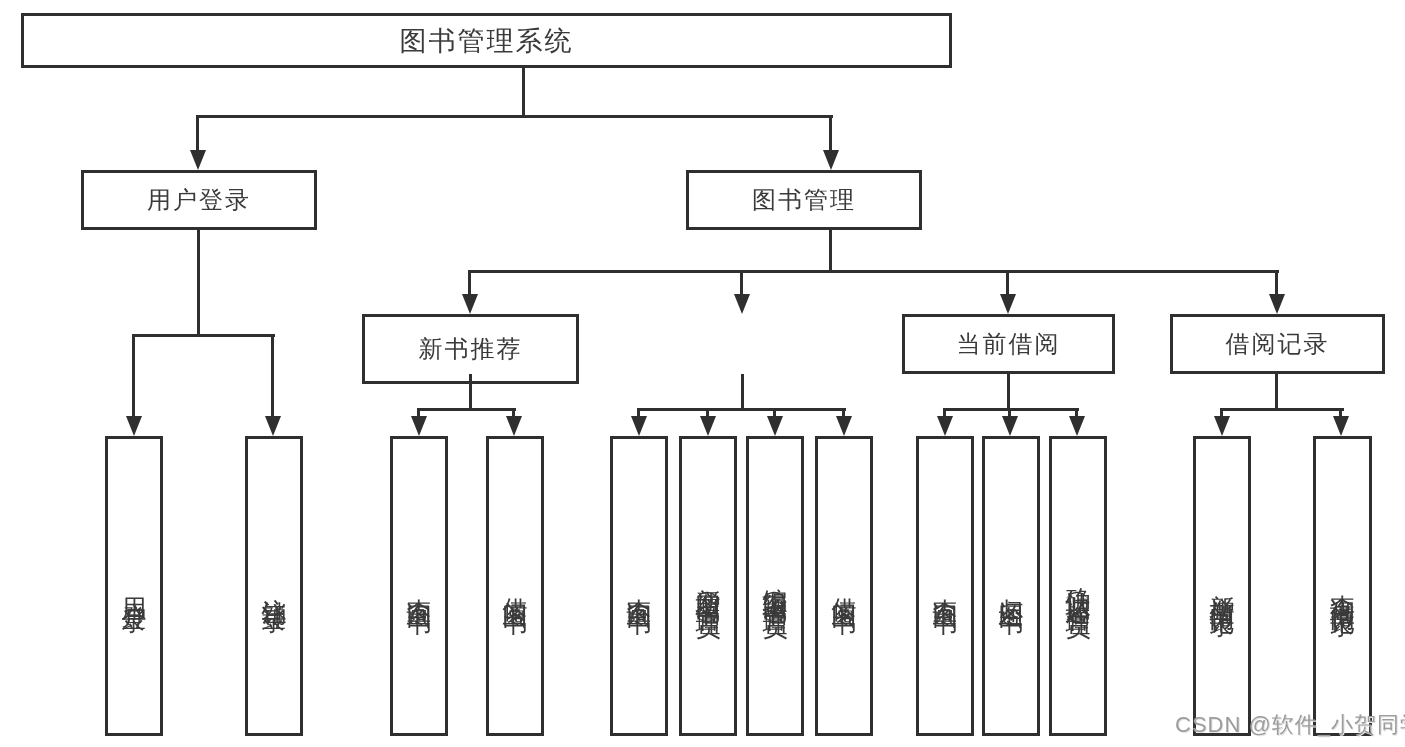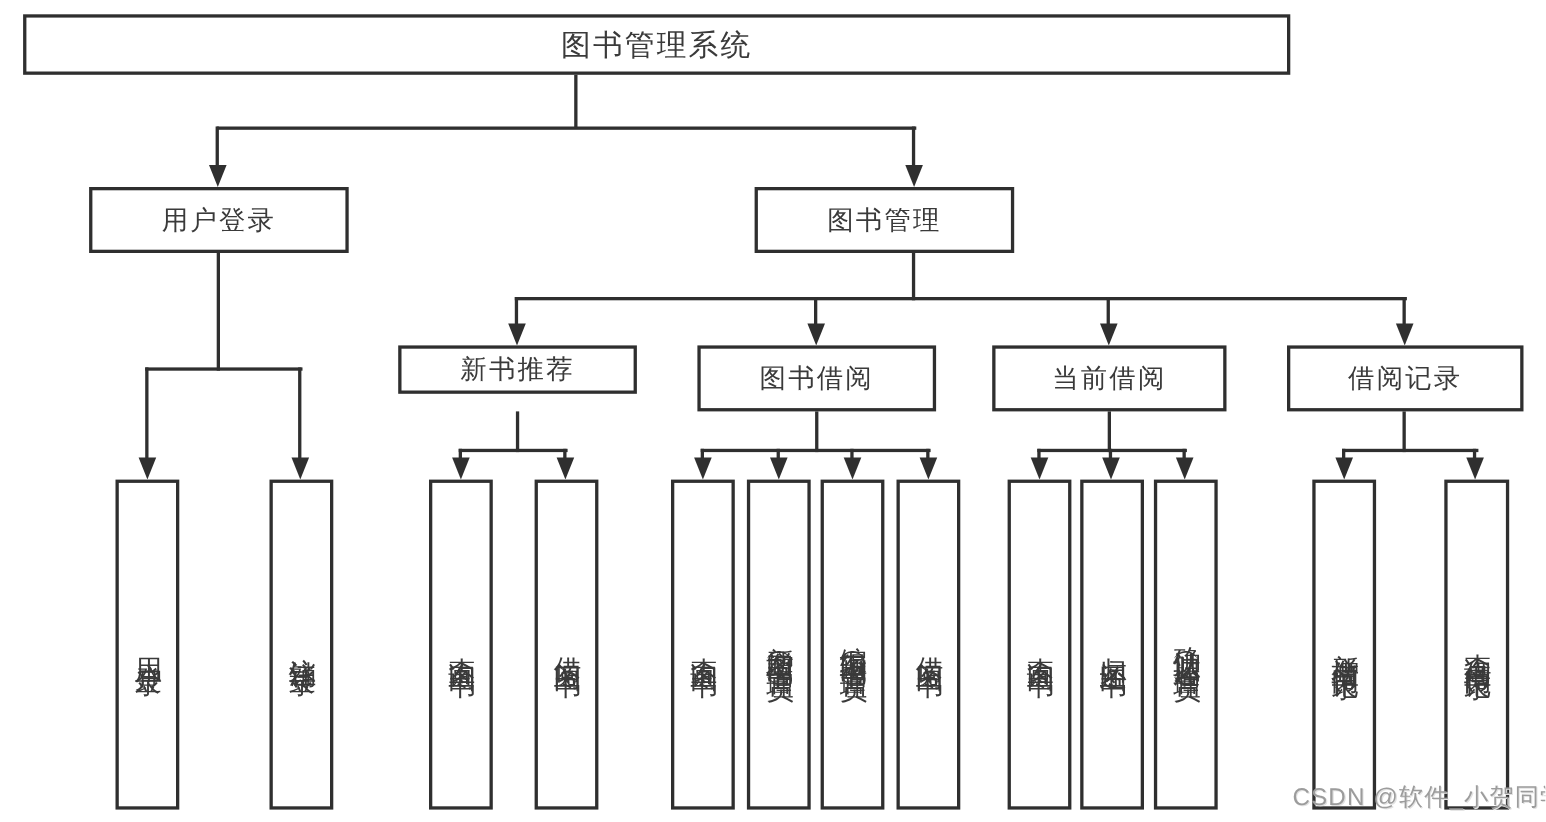--- a/index.html
+++ b/index.html
@@ -50,21 +50,21 @@
     text-shadow: 1px 1px 0 #e2e2e2;
     letter-spacing: 1px;
     white-space: nowrap;
   }
 </style>
 </head>
 <body>
 
 <div class="canvas">
 
-  <div class="node root" style="left:21px;top:13px;width:1152px;height:55px;">
+  <div class="node root" style="left:21px;top:13px;width:931px;height:55px;">
     <span>图书管理系统</span>
   </div>
 
   <div class="vline" style="left:522px;top:68px;height:49px;"></div>
   <div class="hline" style="left:197px;top:115px;width:636px;"></div>
   <div class="vline" style="left:196px;top:115px;height:40px;"></div>
   <div class="arrowhead" style="left:190px;top:150px;"></div>
   <div class="vline" style="left:829px;top:115px;height:40px;"></div>
   <div class="arrowhead" style="left:823px;top:150px;"></div>
 
@@ -86,25 +86,22 @@
   <div class="hline" style="left:468px;top:270px;width:811px;"></div>
   <div class="vline" style="left:468px;top:270px;height:28px;"></div>
   <div class="arrowhead" style="left:462px;top:294px;"></div>
   <div class="vline" style="left:740px;top:270px;height:28px;"></div>
   <div class="arrowhead" style="left:734px;top:294px;"></div>
   <div class="vline" style="left:1006px;top:270px;height:28px;"></div>
   <div class="arrowhead" style="left:1000px;top:294px;"></div>
   <div class="vline" style="left:1275px;top:270px;height:28px;"></div>
   <div class="arrowhead" style="left:1269px;top:294px;"></div>
 
-  <div class="node" style="left:362px;top:314px;width:217px;height:44px;">
+  <div class="node" style="left:362px;top:314px;width:217px;height:70px;">
     <span>新书推荐</span>
-  </div>
-  <div class="node" style="left:634px;top:314px;width:217px;height:60px;">
-    <span>图书借阅</span>
   </div>
   <div class="node" style="left:902px;top:314px;width:213px;height:60px;">
     <span>当前借阅</span>
   </div>
   <div class="node" style="left:1170px;top:314px;width:215px;height:60px;">
     <span>借阅记录</span>
   </div>
 
   <div class="vline" style="left:469px;top:374px;height:37px;"></div>
   <div class="hline" style="left:417px;top:408px;width:99px;"></div>

